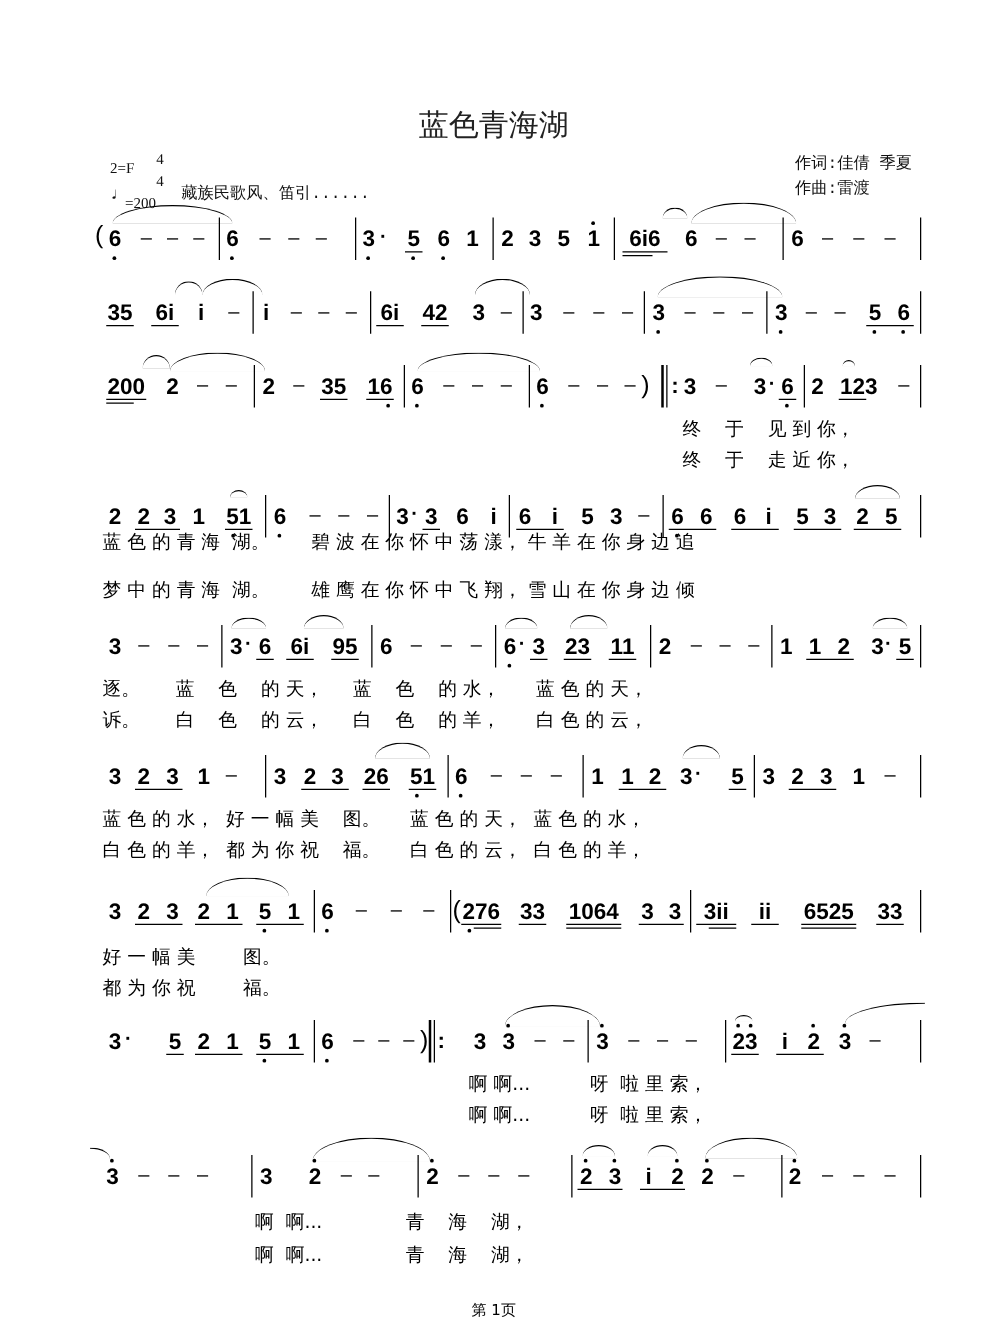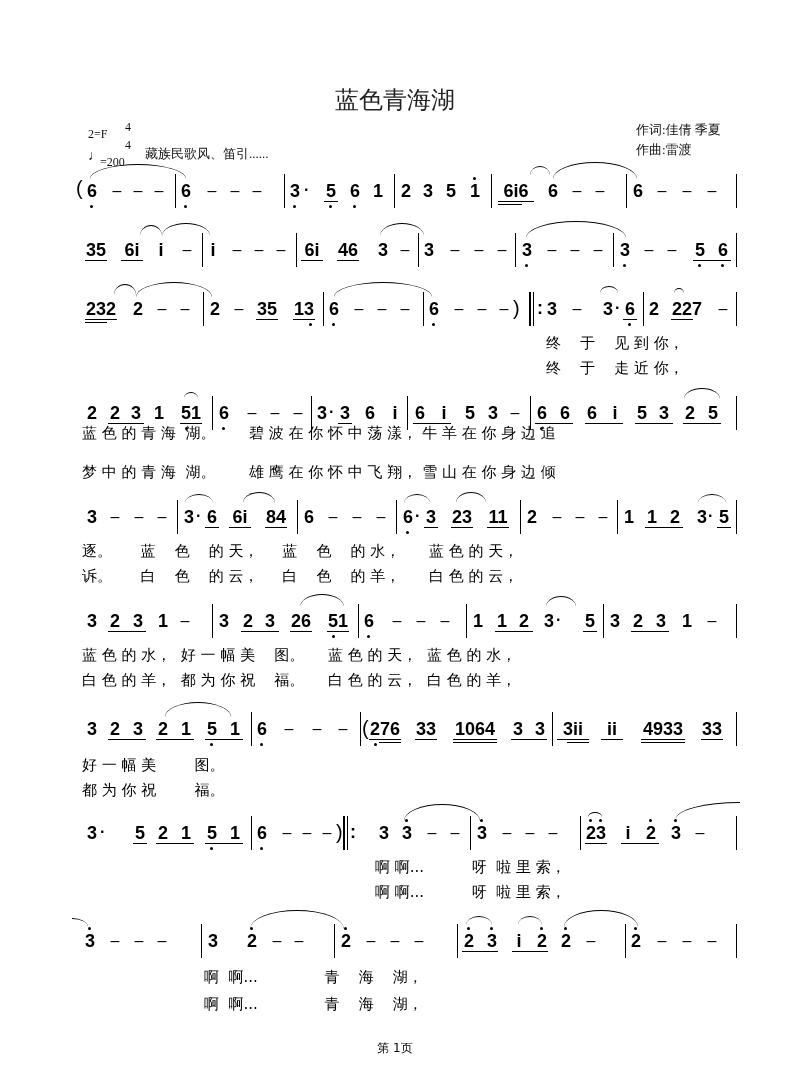--- a/index.html
+++ b/index.html
@@ -1,20 +1,20 @@
 <!DOCTYPE html>
 <html><head>
 <meta charset="utf-8">
 <style>
   html, body { margin: 0; padding: 0; background: #ffffff; }
   body { width: 790px; height: 1069px; position: relative; overflow: hidden;
          font-family: "Liberation Sans", "DejaVu Sans", sans-serif; color: #000; }
   .title { position: absolute; left: 0; width: 790px; top: 84px; text-align: center;
            font-family: "DejaVu Sans", sans-serif; font-size: 24px; color: #222; }
-  .meta { position: absolute; font-family: Liberation Serif, serif; font-size: 13px; color: #111; }
+  .meta { position: absolute; font-family: Liberation Mono, monospace; font-size: 13px; color: #111; }
   .small { font-family: "Liberation Serif", serif; font-size: 12px; }
   .row { position: absolute; left: 0; width: 790px; }
   .note { position: absolute; font-weight: bold; font-size: 18px; line-height: 20px;
           text-align: center; width: 16px; }
   .dash { position: absolute; font-size: 16px; line-height: 20px; width: 14px; text-align: center; }
   .bar { position: absolute; width: 1px; background: #000; height: 34px; }
   .ul { position: absolute; height: 1px; background: #000; }
   .dot-b { position: absolute; width: 3px; height: 3px; border-radius: 50%; background: #000; }
   .dot-t { position: absolute; width: 3px; height: 3px; border-radius: 50%; background: #000; }
   .lyric { position: absolute; font-family: "DejaVu Sans", sans-serif; font-size: 15px; letter-spacing: 0; white-space: pre; }
@@ -94,21 +94,21 @@
   <span class="note" style="left:153px;top:3px;">i</span>
   <span class="dash" style="left:180px;top:3px;">–</span>
   <div class="bar" style="left:202px;top:-4px;"></div>
   <span class="note" style="left:205px;top:3px;">i</span>
   <span class="dash" style="left:230px;top:3px;">–</span>
     <span class="dash" style="left:252px;top:3px;">–</span>
     <span class="dash" style="left:274px;top:3px;">–</span>
   <div class="bar" style="left:296px;top:-4px;"></div>
   <span class="note" style="left:300px;top:3px;width:24px;">6i</span>
     <div class="ul" style="left:301px;top:23px;width:22px;"></div>
-  <span class="note" style="left:336px;top:3px;width:24px;">46</span>
+  <span class="note" style="left:336px;top:3px;width:24px;">42</span>
     <div class="ul" style="left:337px;top:23px;width:22px;"></div>
   <span class="note" style="left:375px;top:3px;">3</span>
   <span class="dash" style="left:398px;top:3px;">–</span>
   <div class="bar" style="left:418px;top:-4px;"></div>
   <span class="note" style="left:421px;top:3px;">3</span>
   <span class="dash" style="left:448px;top:3px;">–</span>
     <span class="dash" style="left:472px;top:3px;">–</span>
     <span class="dash" style="left:495px;top:3px;">–</span>
   <div class="bar" style="left:515px;top:-4px;"></div>
   <span class="note" style="left:519px;top:3px;">3</span>
@@ -127,32 +127,32 @@
   <span class="dot-b" style="left:698px;top:27px;"></span>
     <span class="dot-b" style="left:721px;top:27px;"></span>
   <div class="bar" style="left:736px;top:-4px;"></div>
   <div class="tie" style="left:140px;top:-12px;width:22px;height:10px;"></div>
   <div class="tie" style="left:162px;top:-14px;width:48px;height:12px;"></div>
   <div class="tie" style="left:380px;top:-14px;width:44px;height:12px;"></div>
   <div class="tie" style="left:526px;top:-16px;width:100px;height:16px;"></div>
 </div>
 
 <div class="row" style="top:296px;">
-  <span class="note" style="left:84px;top:3px;width:34px;">232</span>
+  <span class="note" style="left:84px;top:3px;width:34px;">200</span>
     <div class="ul" style="left:85px;top:23px;width:32px;"></div>
     <div class="ul" style="left:85px;top:26px;width:22px;"></div>
   <span class="note" style="left:130px;top:3px;">2</span>
   <span class="dash" style="left:155px;top:3px;">–</span>
     <span class="dash" style="left:178px;top:3px;">–</span>
   <div class="bar" style="left:203px;top:-4px;"></div>
   <span class="note" style="left:207px;top:3px;">2</span>
   <span class="dash" style="left:232px;top:3px;">–</span>
   <span class="note" style="left:255px;top:3px;width:24px;">35</span>
     <div class="ul" style="left:256px;top:23px;width:22px;"></div>
-  <span class="note" style="left:292px;top:3px;width:24px;">13</span>
+  <span class="note" style="left:292px;top:3px;width:24px;">16</span>
     <div class="ul" style="left:293px;top:23px;width:22px;"></div>
     <span class="dot-b" style="left:309px;top:27px;"></span>
   <div class="bar" style="left:323px;top:-4px;"></div>
   <span class="note" style="left:326px;top:3px;">6</span>
     <span class="dot-b" style="left:332px;top:27px;"></span>
   <span class="dash" style="left:352px;top:3px;">–</span>
     <span class="dash" style="left:375px;top:3px;">–</span>
     <span class="dash" style="left:398px;top:3px;">–</span>
   <div class="bar" style="left:423px;top:-4px;"></div>
   <span class="note" style="left:426px;top:3px;">6</span>
@@ -166,21 +166,21 @@
   <span class="rep" style="left:537px;top:2px;">:</span>
   <span class="note" style="left:544px;top:3px;">3</span>
   <span class="dash" style="left:570px;top:3px;">–</span>
   <span class="note" style="left:600px;top:3px;">3</span>
     <span style="position:absolute;left:615px;top:3px;font-weight:bold;">·</span>
   <span class="note" style="left:622px;top:3px;">6</span>
     <div class="ul" style="left:623px;top:23px;width:14px;"></div>
     <span class="dot-b" style="left:628px;top:27px;"></span>
   <div class="bar" style="left:643px;top:-4px;"></div>
   <span class="note" style="left:646px;top:3px;">2</span>
-  <span class="note" style="left:670px;top:3px;width:34px;">227</span>
+  <span class="note" style="left:670px;top:3px;width:34px;">123</span>
     <div class="ul" style="left:671px;top:23px;width:22px;"></div>
   <span class="dash" style="left:716px;top:3px;">–</span>
   <div class="bar" style="left:736px;top:-4px;"></div>
   <div class="tie" style="left:114px;top:-12px;width:22px;height:10px;"></div>
   <div class="tie" style="left:136px;top:-14px;width:76px;height:14px;"></div>
   <div class="tie" style="left:334px;top:-14px;width:98px;height:14px;"></div>
   <div class="tie" style="left:600px;top:-10px;width:18px;height:6px;"></div>
   <div class="tie" style="left:674px;top:-8px;width:10px;height:4px;"></div>
   <div class="lyric" style="left:546px;top:38px;">终    于    见 到 你，</div>
   <div class="lyric" style="left:546px;top:63px;">终    于    走 近 你，</div>
@@ -241,21 +241,21 @@
   <span class="dash" style="left:108px;top:3px;">–</span>
     <span class="dash" style="left:132px;top:3px;">–</span>
     <span class="dash" style="left:155px;top:3px;">–</span>
   <div class="bar" style="left:177px;top:-4px;"></div>
   <span class="note" style="left:181px;top:3px;">3</span>
     <span style="position:absolute;left:196px;top:3px;font-weight:bold;">·</span>
   <span class="note" style="left:204px;top:3px;">6</span>
     <div class="ul" style="left:205px;top:23px;width:14px;"></div>
   <span class="note" style="left:228px;top:3px;width:24px;">6i</span>
     <div class="ul" style="left:229px;top:23px;width:22px;"></div>
-  <span class="note" style="left:264px;top:3px;width:24px;">84</span>
+  <span class="note" style="left:264px;top:3px;width:24px;">95</span>
     <div class="ul" style="left:265px;top:23px;width:22px;"></div>
   <div class="bar" style="left:297px;top:-4px;"></div>
   <span class="note" style="left:301px;top:3px;">6</span>
   <span class="dash" style="left:326px;top:3px;">–</span>
     <span class="dash" style="left:350px;top:3px;">–</span>
     <span class="dash" style="left:374px;top:3px;">–</span>
   <div class="bar" style="left:396px;top:-4px;"></div>
   <span class="note" style="left:400px;top:3px;">6</span>
     <span class="dot-b" style="left:406px;top:27px;"></span>
     <span style="position:absolute;left:415px;top:3px;font-weight:bold;">·</span>
@@ -366,21 +366,21 @@
     <div class="ul" style="left:453px;top:26px;width:44px;"></div>
   <span class="note" style="left:510px;top:3px;">3</span>
     <span class="note" style="left:532px;top:3px;">3</span>
     <div class="ul" style="left:511px;top:23px;width:36px;"></div>
   <div class="bar" style="left:552px;top:-4px;"></div>
   <span class="note" style="left:556px;top:3px;width:34px;">3ii</span>
     <div class="ul" style="left:557px;top:23px;width:32px;"></div>
     <div class="ul" style="left:567px;top:26px;width:22px;"></div>
   <span class="note" style="left:600px;top:3px;width:24px;">ii</span>
     <div class="ul" style="left:601px;top:23px;width:22px;"></div>
-  <span class="note" style="left:640px;top:3px;width:46px;">4933</span>
+  <span class="note" style="left:640px;top:3px;width:46px;">6525</span>
     <div class="ul" style="left:641px;top:23px;width:44px;"></div>
     <div class="ul" style="left:641px;top:26px;width:44px;"></div>
   <span class="note" style="left:700px;top:3px;width:24px;">33</span>
     <div class="ul" style="left:701px;top:23px;width:22px;"></div>
   <div class="bar" style="left:736px;top:-4px;"></div>
   <div class="tie" style="left:165px;top:-14px;width:66px;height:14px;"></div>
   <div class="lyric" style="left:82px;top:40px;">好 一 幅 美        图。</div>
   <div class="lyric" style="left:82px;top:65px;">都 为 你 祝        福。</div>
 </div>
 

